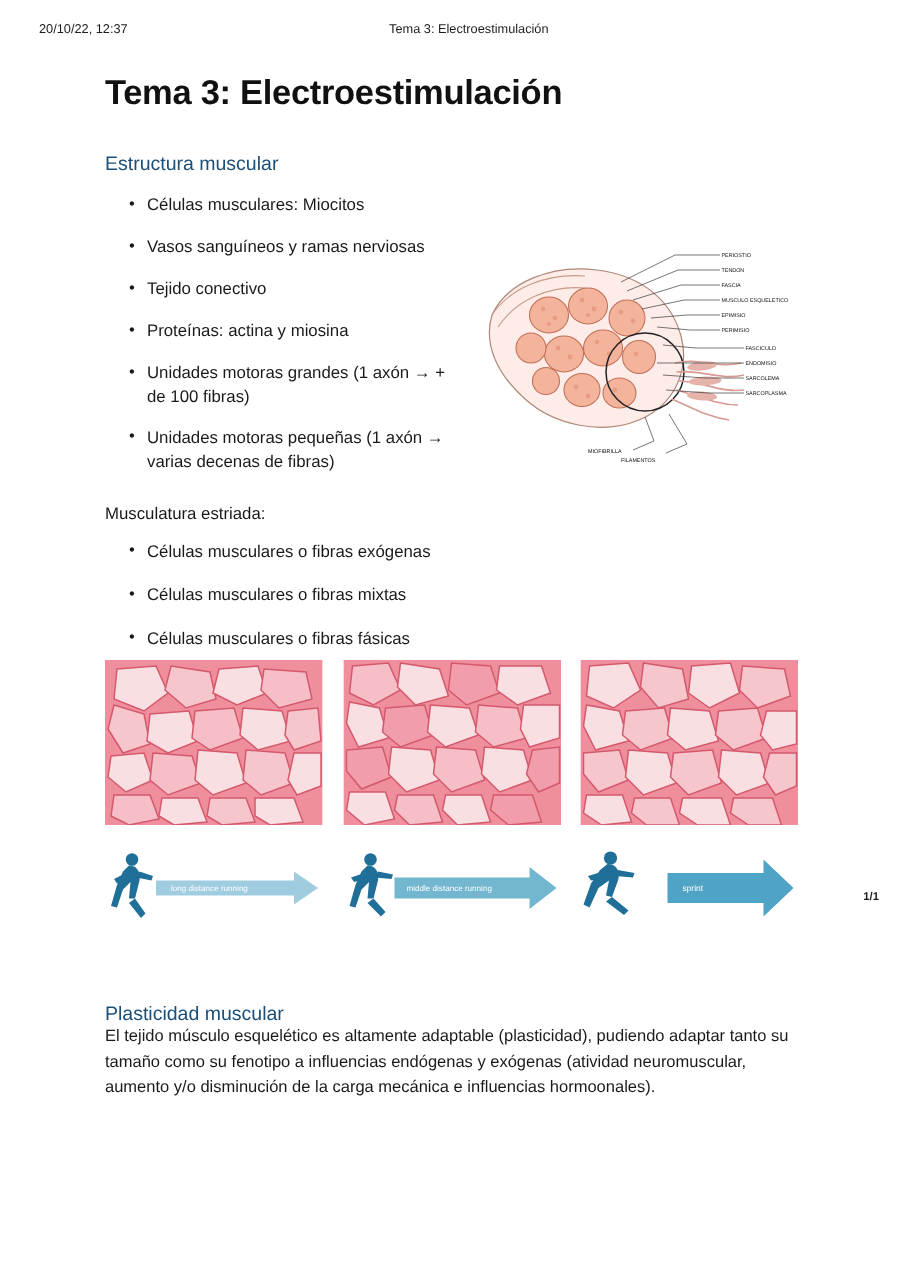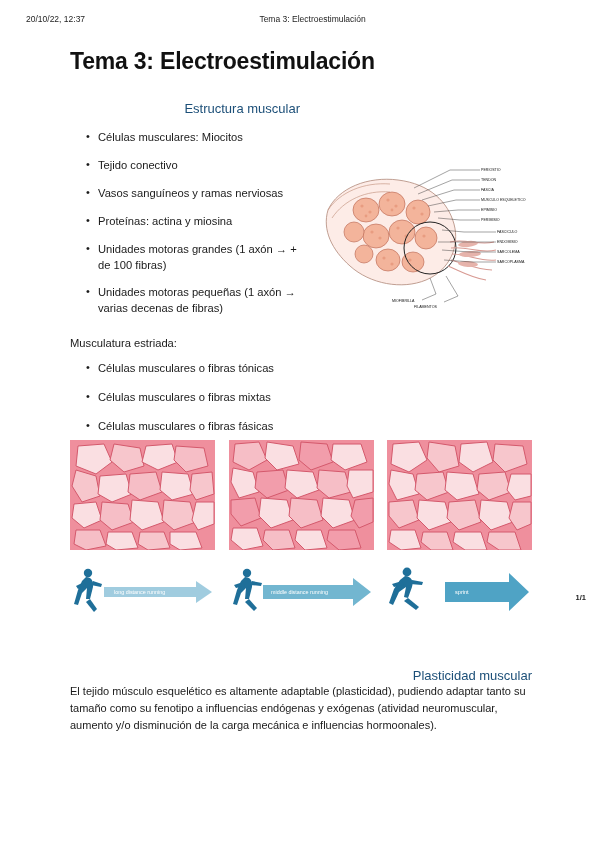--- a/index.html
+++ b/index.html
@@ -81,21 +81,20 @@
     font-size: 15.5px;
     font-weight: bold;
     margin: 0 0 24px 0;
     color: #111;
   }
   h3.sub-title {
     font-size: 13px;
     font-weight: normal;
     margin: 0 0 14px 0;
     color: #1c4f78;
-    text-align: right;
   }
   h3.sub-title.plast {
     color: #1c4f78;
     margin-bottom: 0;
   }
   ul.bullets {
     margin: 0;
     padding: 0 0 0 18px;
     list-style: none;
   }
@@ -190,32 +189,32 @@
     <span class="hdr-title">Tema 3: Electroestimulación</span>
   </div>
 
   <div class="content">
     <h1 class="doc-title">Tema 3: Electroestimulación</h1>
 
     <div class="col-left">
       <h3 class="sub-title">Estructura muscular</h3>
       <ul class="bullets">
         <li>Células musculares: Miocitos</li>
+        <li>Vasos sanguíneos y ramas nerviosas</li>
         <li>Tejido conectivo</li>
-        <li>Vasos sanguíneos y ramas nerviosas</li>
         <li>Proteínas: actina y miosina</li>
         <li>Unidades motoras grandes (1 axón → + de 100 fibras)</li>
         <li>Unidades motoras pequeñas (1 axón → varias decenas de fibras)</li>
       </ul>
     </div>
 
     <div style="margin-top:20px;">
       <div class="lead-text">Musculatura estriada:</div>
       <ul class="bullets tight">
-        <li>Células musculares o fibras tónicas</li>
+        <li>Células musculares o fibras exógenas</li>
         <li>Células musculares o fibras mixtas</li>
         <li>Células musculares o fibras fásicas</li>
       </ul>
     </div>
   </div>
 
   <div class="diagram">
     <svg width="214" height="172" viewBox="0 0 214 172" xmlns="http://www.w3.org/2000/svg">
 
       <path d="M10 60 C20 38 50 26 80 30 C112 34 130 52 136 74 C142 96 132 120 108 130 C84 140 52 134 32 116 C14 100 4 80 10 60 Z" fill="#fdece7" stroke="#b08878" stroke-width="0.8"></path>

